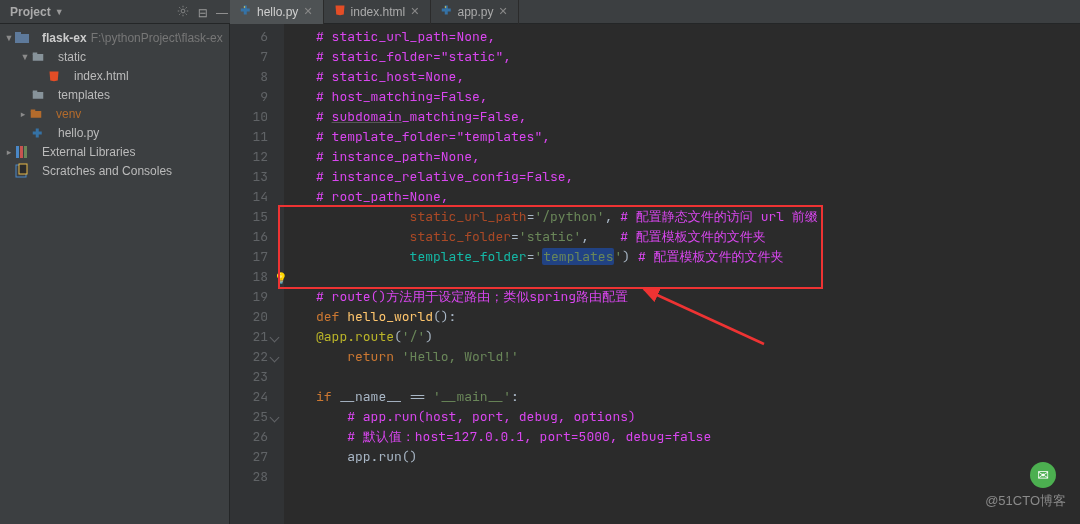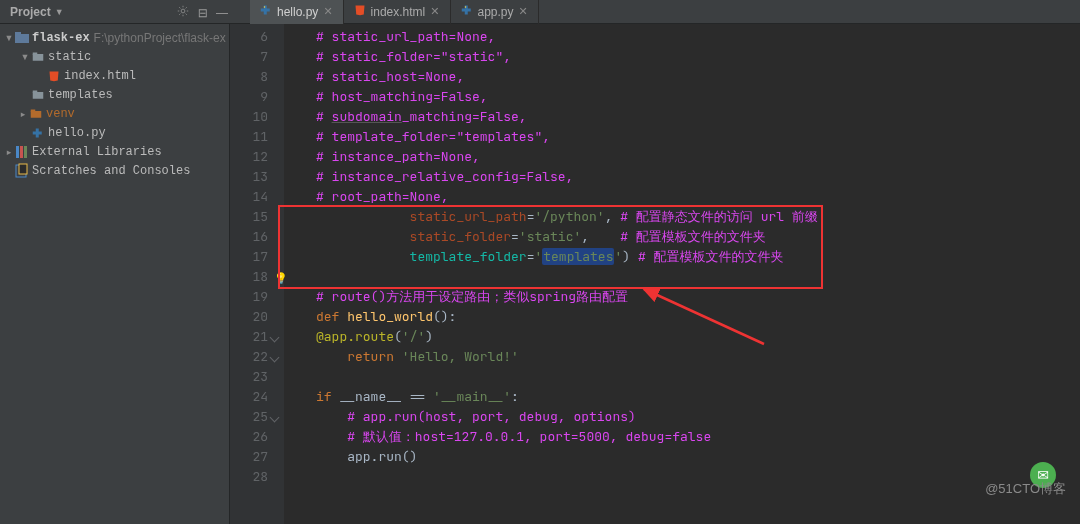--- a/index.html
+++ b/index.html
@@ -1,38 +1,38 @@
 <!DOCTYPE html>
 <html><head>
 <meta charset="utf-8">
 <style>
   * { margin:0; padding:0; box-sizing:border-box; }
   html,body { width:1080px; height:524px; background:#2b2b2b; font-family:"Segoe UI","Microsoft YaHei",sans-serif; font-size:12px; color:#bbb; overflow:hidden; position:relative; }
 
   .root { display:flex; flex-direction:column; width:100%; height:100%; }
 
-  .topbar { height:24px; background:#3c3f41; display:flex; align-items:center; border-bottom:1px solid #242627;gap:20px; }
+  .topbar { height:24px; background:#3c3f41; display:flex; align-items:center; border-bottom:1px solid #242627; }
   .topbar-left { width:230px; display:flex; align-items:center; gap:4px; padding-left:6px; }
   .tw-title { color:#aaa; font-weight:bold; }
   .tw-icons span { display:inline-flex; align-items:center; justify-content:center; width:16px; height:16px; color:#9a9a9a; }
   .gear svg, .collapse svg, .dash { width:12px; height:12px; }
 
   .tabs { display:flex; height:24px; align-items:stretch; }
   .tab { display:flex; align-items:center; gap:5px; padding:0 10px; border-right:1px solid #2b2b2b; color:#aaa; cursor:pointer; }
   .tab.active { background:#4e5254; color:#d0d0d0; }
   .tab .close { color:#888; font-size:11px; }
   .py-icon { width:12px; height:12px; }
   .html-icon { width:12px; height:12px; }
 
   .main { flex:1; display:flex; }
   .sidebar { width:230px; background:#3c3f41; border-right:1px solid #242627; padding-top:4px; }
   .tree-row { display:flex; align-items:center; height:19px; color:#bbb; cursor:pointer; white-space:nowrap; }
   .tree-row .arrow { display:inline-block; width:10px; text-align:center; color:#8a8a8a; font-size:9px; }
   .tree-row .icn { display:inline-flex; width:16px; justify-content:center; align-items:center; }
-  .tree-row .lbl { margin-left:2px;font-family:Liberation Mono, monospace; }
+  .tree-row .lbl { margin-left:12px; }
   .path-hint { color:#777; margin-left:4px; }
   .folder-icn svg, .file-icn svg { width:12px; height:12px; }
   .venv { color:#b36b2c; }
 
   .editor { flex:1; display:flex; background:#2b2b2b; font-family:"JetBrains Mono","Consolas",monospace; font-size:13px; line-height:20px; position:relative; }
   .gutter { width:54px; background:#313335; color:#606366; text-align:right; padding:3px 16px 0 0; user-select:none; }
   .gutter div { height:20px; position:relative; }
   .gutter .mark-bulb::after { content:"💡"; position:absolute; right:-20px; top:1px; font-size:11px; }
   .gutter .mark-play::before { content:"▸"; position:absolute; right:-16px; top:0; color:#499c54; font-size:12px; }
   .gutter .mark-fold::before { content:""; position:absolute; right:-10px; top:7px; width:6px; height:6px; border-left:1px solid #606366; border-bottom:1px solid #606366; transform:rotate(-45deg); }
@@ -46,21 +46,21 @@
   .c-def { color:#a9b7c6; }
   .c-und { text-decoration:underline; text-decoration-color:#555; }
   .c-dec { color:#bbb529; }
   .sel-word { background:#214283; border-radius:2px; padding:0 1px; }
 
   .red-box { position:absolute; border:2px solid #e33; pointer-events:none; }
   .arrow-annot { position:absolute; pointer-events:none; }
 
   .wm1 { position:absolute; right:24px; bottom:36px; color:#eee; font-size:20px; font-weight:500; display:flex; align-items:center; gap:6px; pointer-events:none; }
   .wm1 .wechat { width:26px; height:26px; background:#4caf50; border-radius:50%; display:inline-flex; align-items:center; justify-content:center; color:#fff; font-size:14px; }
-  .wm2 { position:absolute; right:14px; bottom:26px; color:#8a8a8a; font-size:13px; pointer-events:none; }
+  .wm2 { position:absolute; right:14px; bottom:14px; color:#8a8a8a; font-size:13px; pointer-events:none; }
 </style>
 </head>
 <body>
 
 <div class="root">
 
   <div class="topbar">
     <div class="topbar-left">
       <span class="icn">
         <svg viewBox="0 0 16 16">

